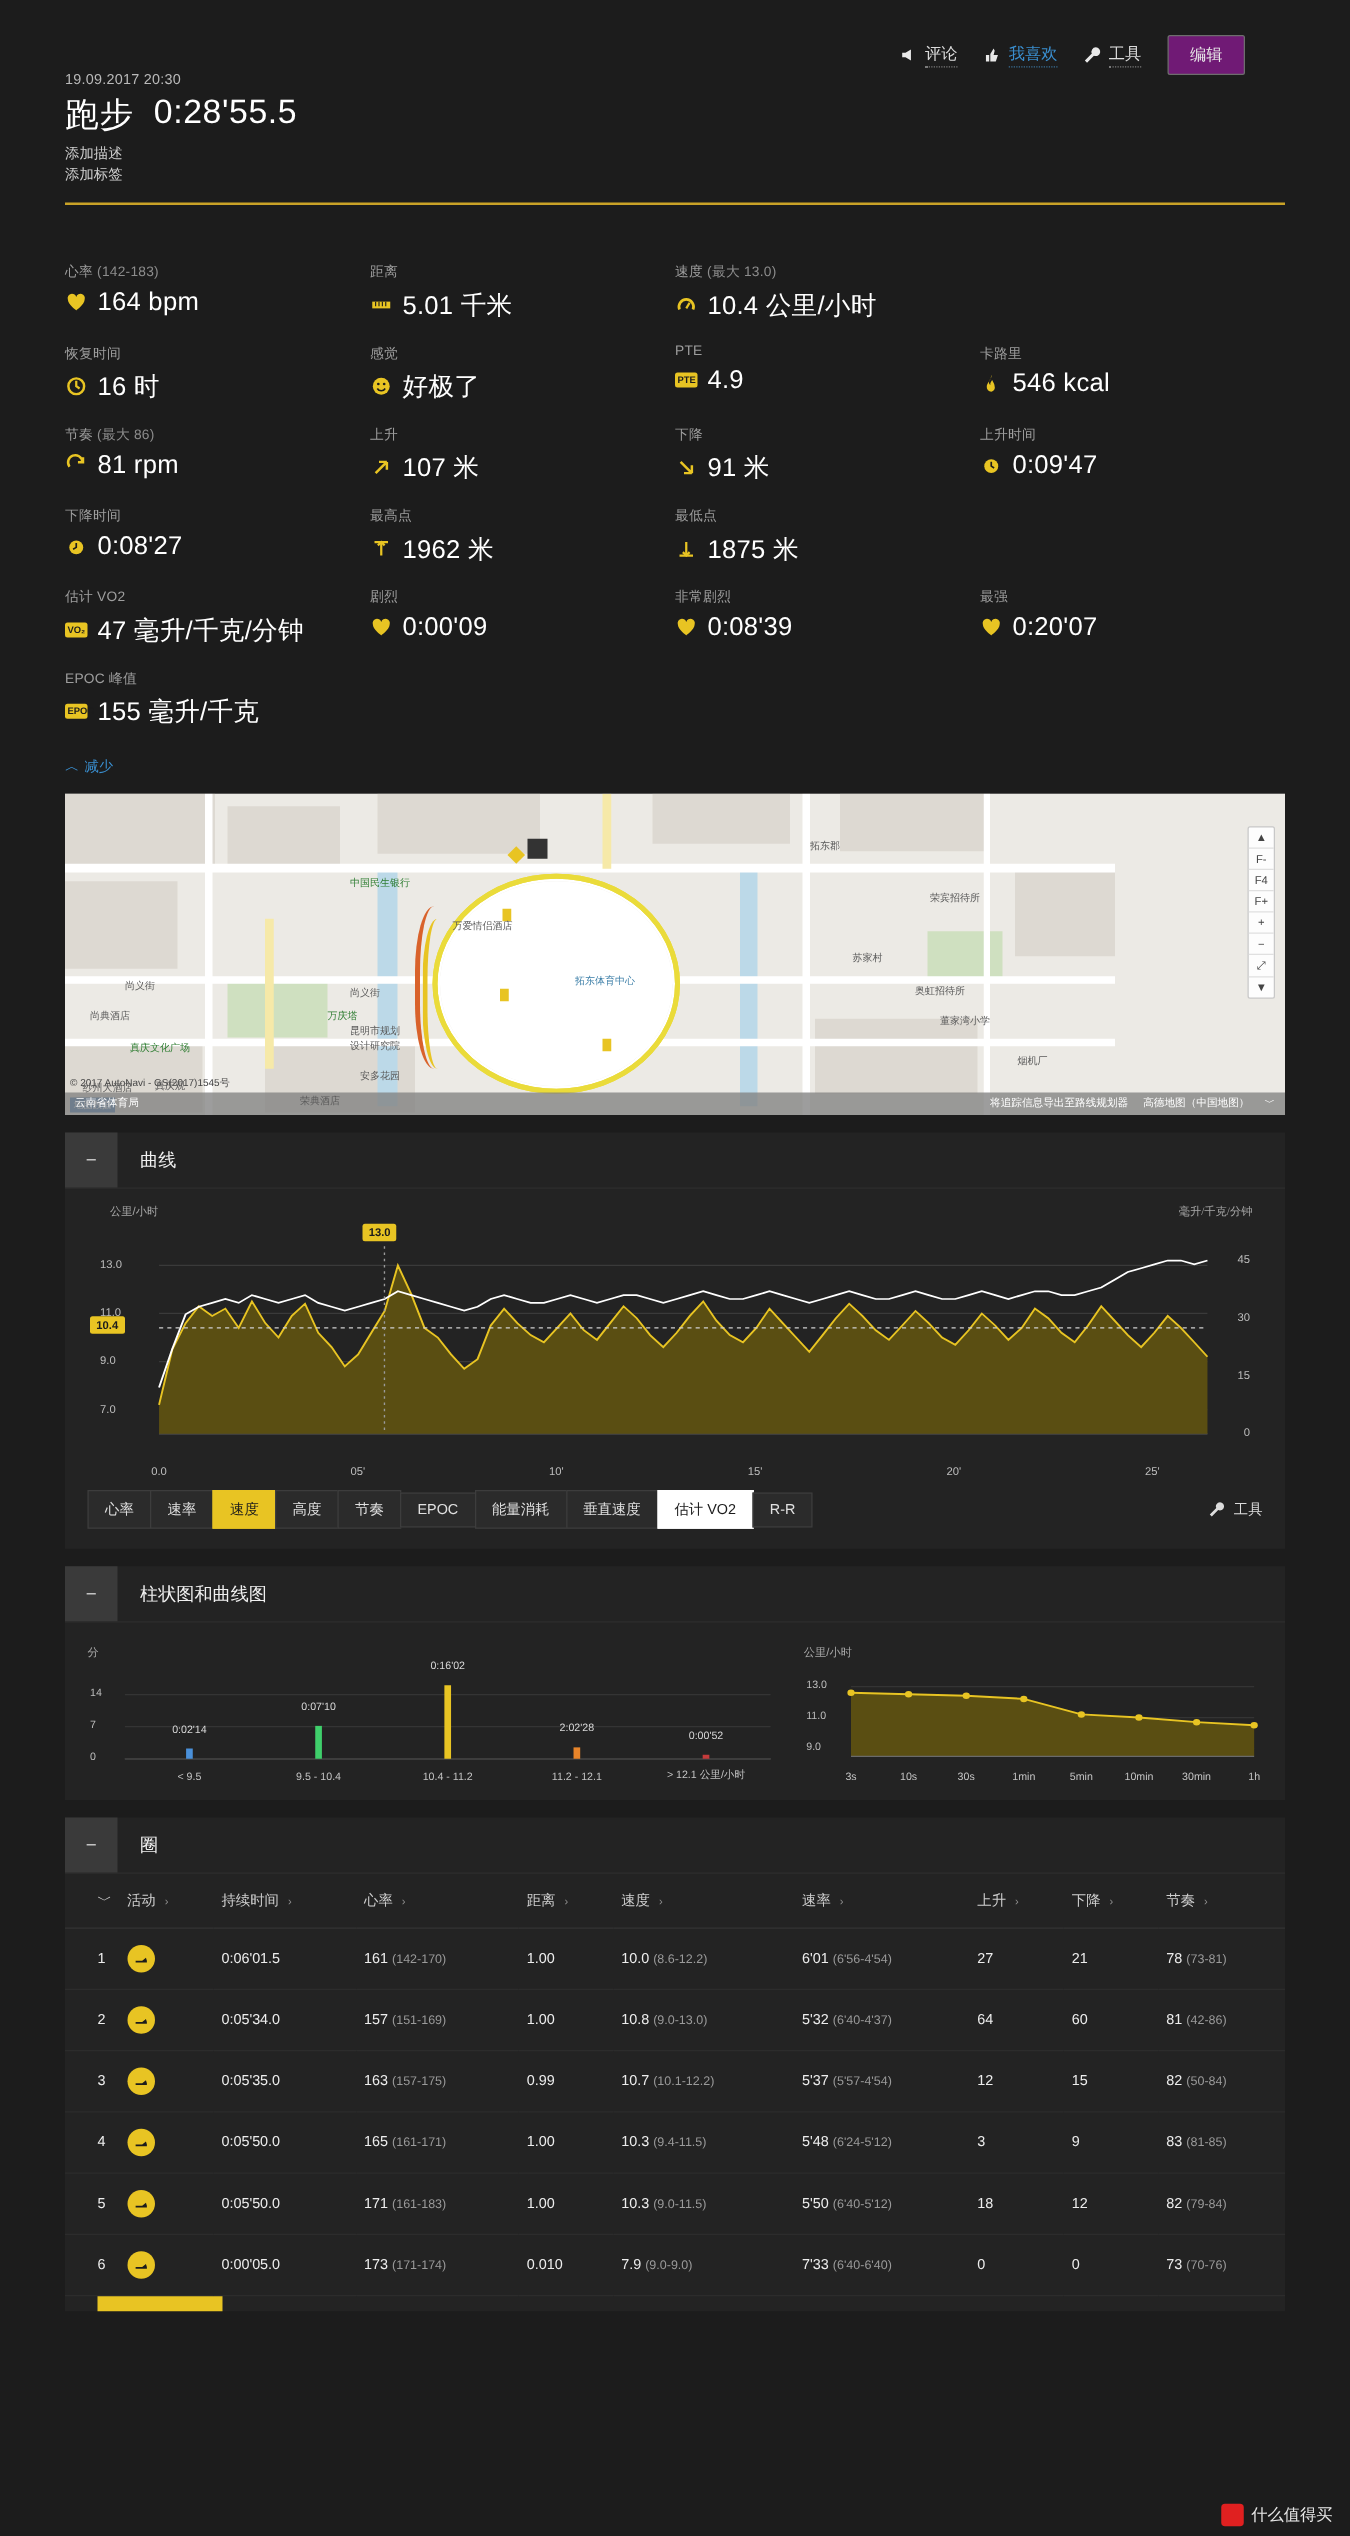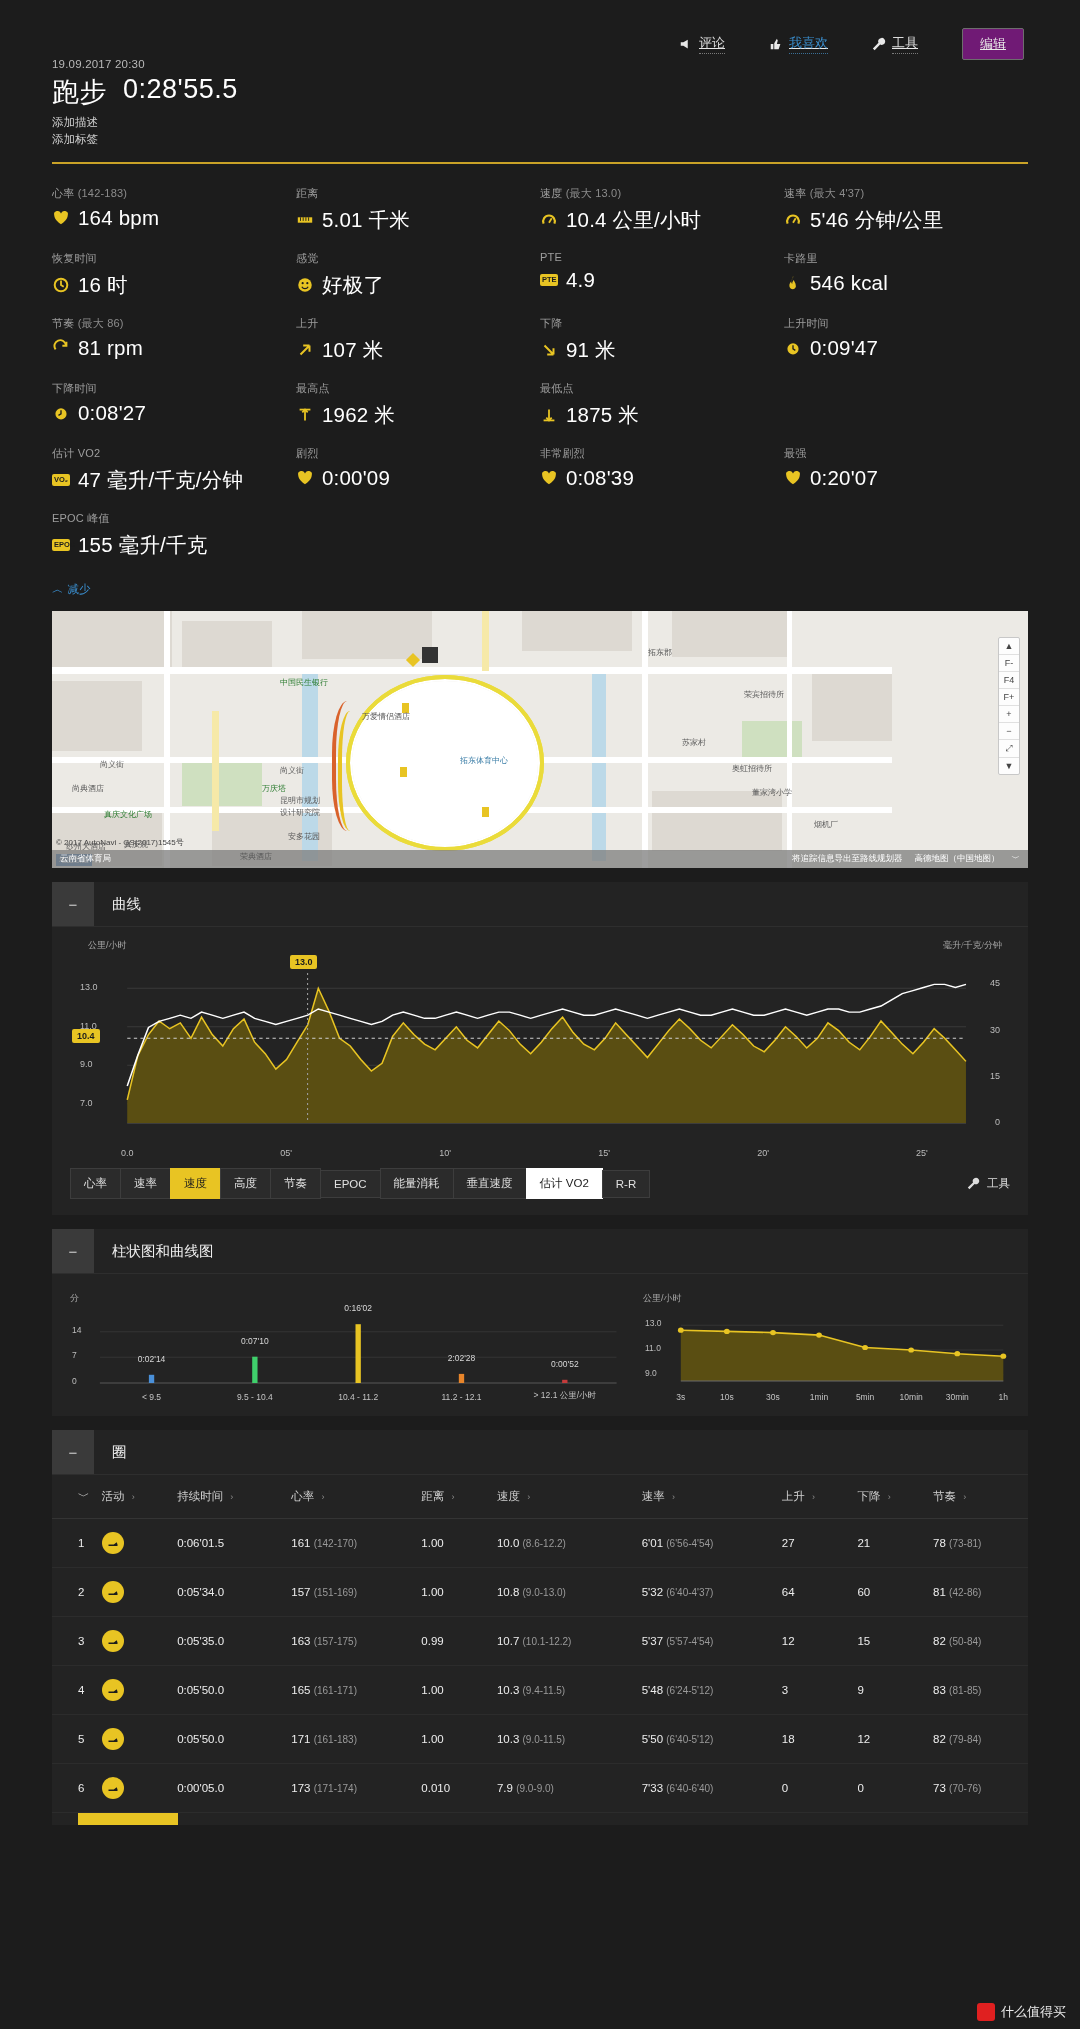--- a/index.html
+++ b/index.html
@@ -8,21 +8,21 @@
     background: #1c1c1c;
     font-family: "Liberation Sans", "DejaVu Sans", sans-serif;
     color: #e8e8e8;
     overflow: hidden;
   }
   .page { width: 1080px; height: 2029px; position: relative; background:#1c1c1c; }
 
   
   .topbar {
     display: flex; justify-content: flex-end; align-items: center;
-    gap: 44px; padding: 36px 56px 0 0; height: 52px; text-decoration: underline;
+    gap: 21px; padding: 36px 84px 0 0; height: 52px;
   }
   .topbar-item { display:flex; align-items:center; gap:6px; font-size:13px; color:#dcdcdc; cursor:pointer; }
   .topbar-item .lbl { border-bottom: 1px dotted #7a7a7a; padding-bottom:1px; }
   .topbar-item.liked { color:#3a8fd0; }
   .topbar-item.liked .lbl { border-bottom-color:#3a6f96; }
   .ic { width:14px; height:14px; display:inline-block; fill:#e8e8e8; }
   .topbar-item.liked .ic { fill:#e8e8e8; }
   .edit-btn {
     border:1px solid #6d6d6d; background:#701a75; color:#e8e8e8;
     font-size:13px; padding:6px 17px; border-radius:2px; cursor:pointer;
@@ -33,21 +33,21 @@
   .date { font-size:11.5px; color:#b9b9b9; letter-spacing:.2px; }
   .title-row { display:flex; align-items:flex-start; gap:16px; margin-top:4px; }
   .sport { font-size:27px; font-weight:400; color:#fff; letter-spacing:.5px; }
   .duration { font-size:27px; font-weight:400; color:#fff; letter-spacing:.5px; }
   .sub-link { font-size:11.5px; color:#d0d0d0; margin-top:5px; cursor:pointer; }
   .sub-link + .sub-link { margin-top:2px; }
 
   .gold-rule { margin:15px 52px 0 52px; height:2px; background:#c9a227; }
 
   
-  .metrics { padding: 22px 52px 0 52px; }
+  .metrics { padding: 22px 52px 0 52px; margin-top: 24px; }
   .mrow { display:grid; grid-template-columns: repeat(4, 1fr); margin-bottom: 17px; }
   .mcell .mlabel { font-size:11px; color:#9e9e9e; margin-bottom:5px; letter-spacing:.2px; }
   .mcell .mlabel .paren { color:#8c8c8c; }
   .mvalue { display:flex; align-items:center; gap:8px; }
   .mvalue .micon { width:18px; height:18px; flex:0 0 18px; display:flex; align-items:center; justify-content:center; }
   .mvalue .micon svg { width:18px; height:18px; }
   .mvalue .mtext { font-size:20.5px; color:#fff; letter-spacing:.2px; white-space:nowrap; }
   .badge-ic {
     background:#e8c423; color:#1c1c1c; font-size:7.5px; font-weight:bold;
     border-radius:2px; padding:2px 2px; line-height:1; display:inline-block;
@@ -221,32 +221,20 @@
         <div class="mcell">
           <div class="mlabel">速度 <span class="paren">(最大  13.0)</span></div>
           <div class="mvalue">
             <span class="micon">
               <svg viewBox="0 0 20 20">
                 <path d="M4 14a6.5 6.5 0 1112 0" fill="none" stroke="#e8c423" stroke-width="2.4"></path>
                 <line x1="10" y1="13" x2="13" y2="8" stroke="#e8c423" stroke-width="2"></line>
               </svg>
             </span>
             <span class="mtext">10.4 公里/小时</span>
-          </div>
-        </div>
-        <div class="mcell">
-          <div class="mlabel">速率 <span class="paren">(最大  4'37)</span></div>
-          <div class="mvalue">
-            <span class="micon">
-              <svg viewBox="0 0 20 20">
-                <path d="M4 14a6.5 6.5 0 1112 0" fill="none" stroke="#e8c423" stroke-width="2.4"></path>
-                <line x1="10" y1="13" x2="13" y2="8" stroke="#e8c423" stroke-width="2"></line>
-              </svg>
-            </span>
-            <span class="mtext">5'46 分钟/公里</span>
           </div>
         </div>
       </div>
       <div class="mrow">
         <div class="mcell">
           <div class="mlabel">恢复时间</div>
           <div class="mvalue">
             <span class="micon">
               <svg viewBox="0 0 20 20">
                 <circle cx="10" cy="10" r="7" fill="none" stroke="#e8c423" stroke-width="2.2"></circle>

